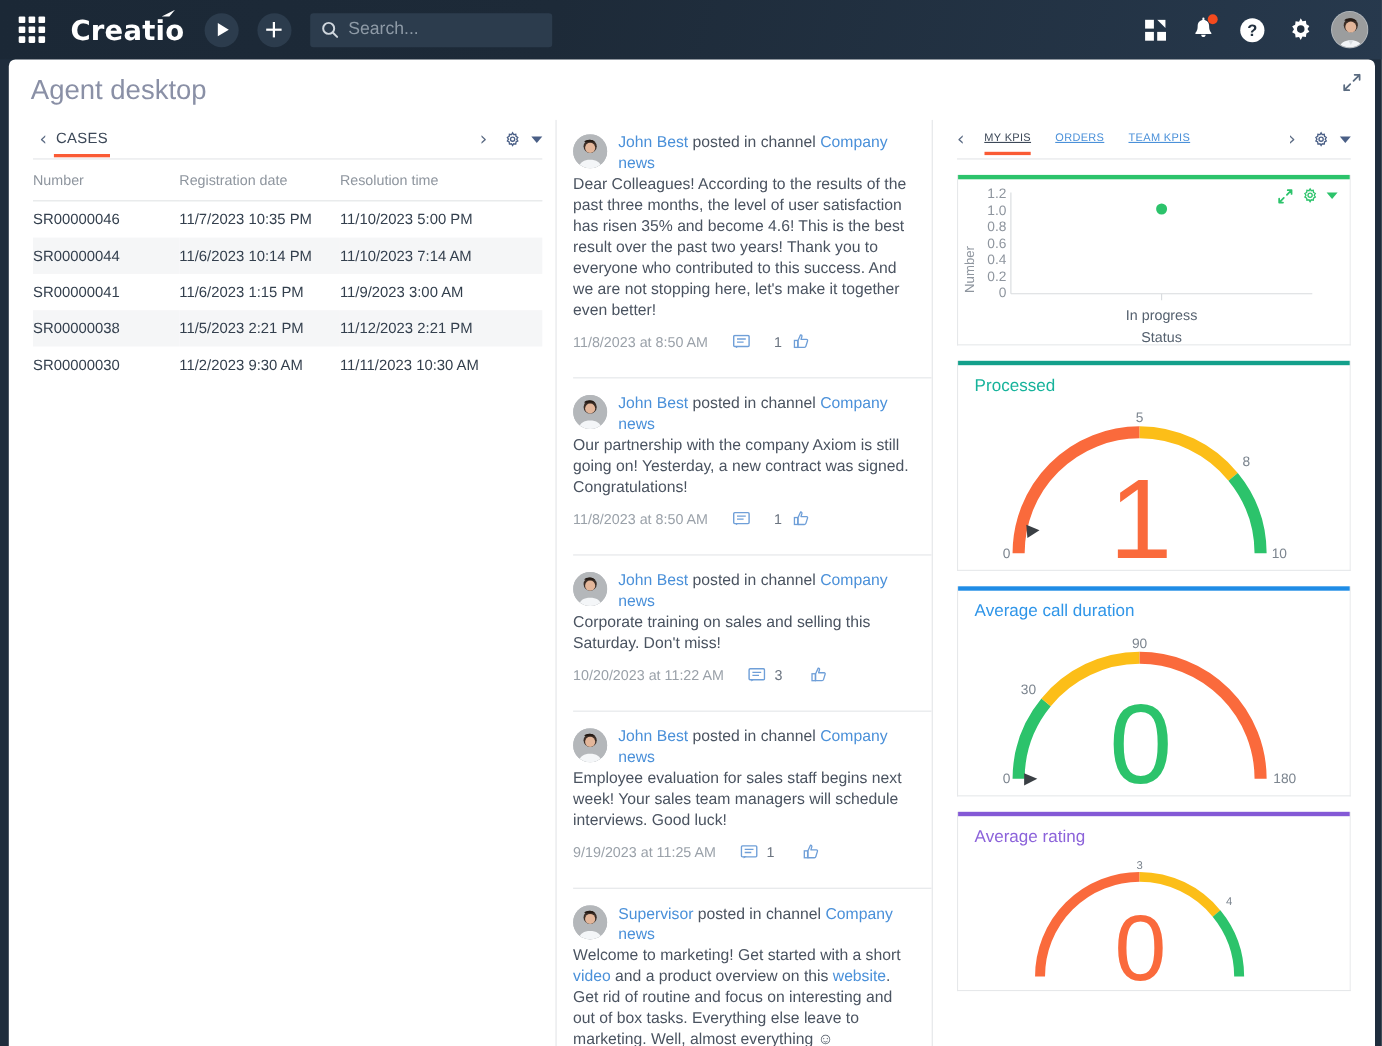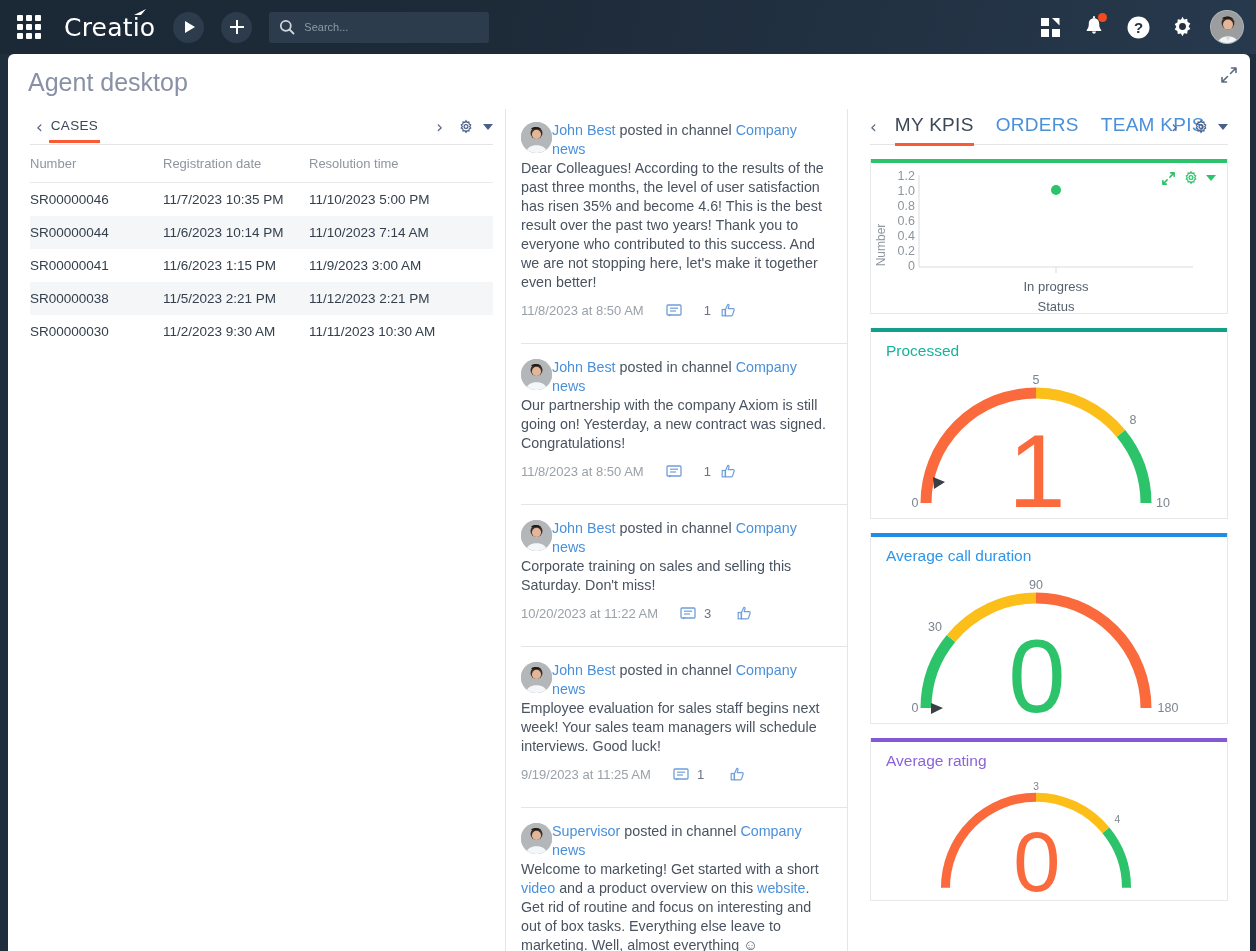--- a/index.html
+++ b/index.html
@@ -14,33 +14,33 @@
   .topbar {
     position: absolute; top: 0; left: 0; width: 1256px; height: 54px;
     background: linear-gradient(105deg, #1b2836 0%, #1d2a38 40%, #27394d 100%);
     display: flex; align-items: center;
   }
   .apps-grid { margin-left: 14px; width: 30px; height: 30px;
     display: grid; grid-template-columns: repeat(3, 6px); grid-template-rows: repeat(3, 6px);
     gap: 3px; align-content: center; justify-content: center; cursor: pointer; }
   .apps-grid i { display:block; width: 6px; height: 6px; background: #fff; border-radius: 1px; }
   .logo { margin-left: 20px; color: #fff; font-size: 25px; letter-spacing: .2px;
-    font-family: "DejaVu Sans", sans-serif; font-weight: 400; position: relative; }
+    font-family: "DejaVu Sans", sans-serif; font-weight: 700; position: relative; }
   .logo .tick { position: absolute; right: 8px; top: -4px; width: 13px; height: 7px; }
   .rbtn { width: 31px; height: 31px; border-radius: 50%; background: #2c3c4d;
     display: flex; align-items: center; justify-content: center; cursor: pointer; }
   .rbtn.play { margin-left: 18px; }
   .rbtn.plus { margin-left: 17px; }
   .tri { width: 0; height: 0; border-left: 10px solid #fff; border-top: 6px solid transparent;
     border-bottom: 6px solid transparent; margin-left: 3px; }
   .plus-h { position: absolute; width: 14px; height: 2px; background: #fff; }
   .plus-v { position: absolute; width: 2px; height: 14px; background: #fff; }
   .searchbox { margin-left: 17px; width: 220px; height: 31px; background: #2c3c4d;
     border-radius: 3px; display: flex; align-items: center; padding: 0 10px; cursor: text; }
-  .searchbox .ph { color: #8e9aa6; font-size: 11px; margin-left: 9px; }
+  .searchbox .ph { color: #8e9aa6; font-size: 16px; margin-left: 9px; }
   .spacer { flex: 1; }
   .hicon { width: 44px; height: 54px; display: flex; align-items: center;
     justify-content: center; cursor: pointer; position: relative; }
   .dashgrid { display: grid; grid-template-columns: 8px 8px; grid-template-rows: 8px 8px;
     gap: 3px; }
   .dashgrid i { background: #fff; display: block; }
   .dashgrid i.tr { clip-path: polygon(0 0, 100% 0, 100% 100%); }
   .dot-badge { position: absolute; top: 13px; right: 9px; width: 9px; height: 9px;
     border-radius: 50%; background: #f44a1e; }
   .avatar-top { width: 34px; height: 34px; border-radius: 50%; overflow: hidden;
@@ -82,37 +82,37 @@
   table.cases tbody tr:nth-child(even) { background: #f5f6f7; }
   .c-num { width: 133px; }
   .c-reg { width: 146px; }
 
   
   .col-feed { width: 343px; border-left: 1px solid #e3e5e8; border-right: 1px solid #e3e5e8;
     padding: 0 0 0 15px; overflow: hidden; }
   .post { padding: 14px 16px 0 0; }
   .post + .post { border-top: 1px solid #e3e5e8; margin-top: 13px; }
   .post:first-child { padding-top: 12px; }
-  .post-head { display: flex; }
+  .post-head { display: flex; gap: 10px; }
   .avatar { width: 31px; height: 31px; border-radius: 50%; overflow: hidden;
     flex: 0 0 31px; background: #b9bdc2; margin-top: 1px; }
   .post-meta { font-size: 14.3px; color: #4a5360; line-height: 19px; }
   .lnk { color: #4a90d9; cursor: pointer; }
   .post-body { font-size: 14.3px; color: #4a5360; line-height: 19px; margin-top: 0; }
   .post-foot { display: flex; align-items: center; gap: 6px; font-size: 13px;
     color: #9aa1a9; padding: 11px 0 12px; }
   .pf-icon { display: inline-flex; margin-left: 16px; cursor: pointer; }
   .pf-count { color: #6b7480; }
 
   
   .col-kpi { flex: 1; padding: 0 22px 0 22px; }
   .kpi-tabs { display: flex; align-items: center; height: 36px; position: relative;
     border-bottom: 1px solid #e3e5e8; }
-  .kpi-tab { font-size: 19px; letter-spacing: .3px; color: #4a90d9; cursor: pointer;
-    padding: 6px 0 9px; margin-right: 22px; position: relative; }
+  .kpi-tab { font-size: 10px; letter-spacing: .3px; color: #4a90d9; cursor: pointer;
+    padding: 6px 0 9px; margin-right: 22px; position: relative; text-decoration: underline; }
   .kpi-tab.active { color: #3c4858; }
   .kpi-tab.active::after { content: ""; position: absolute; left: 0; right: 0; bottom: -1px;
     height: 3px; background: #fa5b35; }
 
   .widget { margin-top: 14px; border: 1px solid #e6e8ea; border-top-width: 0;
     background: #fff; position: relative; }
   .widget .topline { height: 4px; }
   .widget-title { font-size: 15.5px; padding: 10px 0 0 15px; }
   .widget-ctl { position: absolute; right: 11px; top: 11px; display: flex;
     align-items: center; gap: 7px; }

